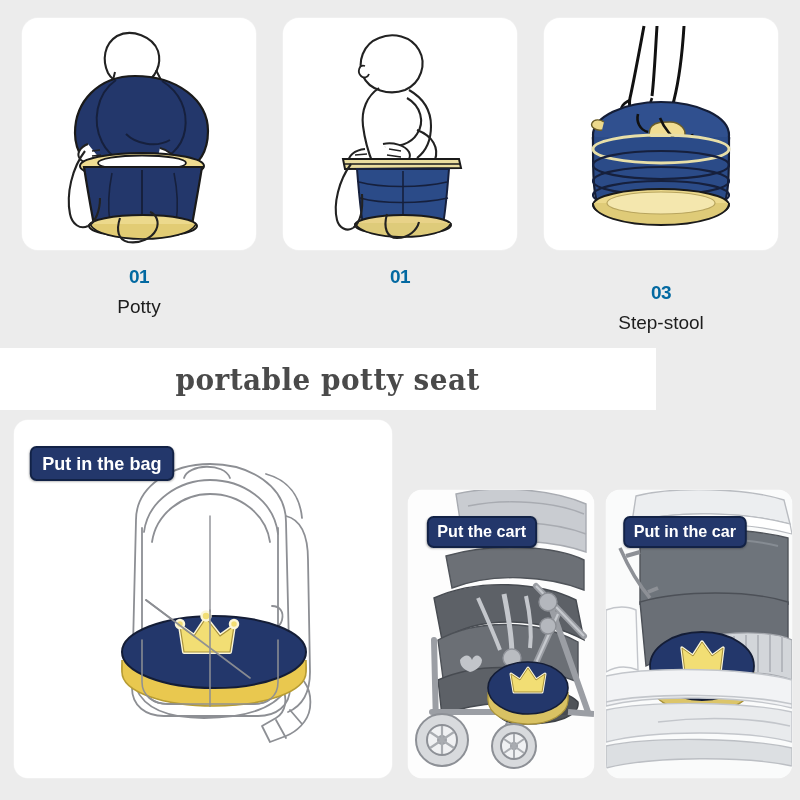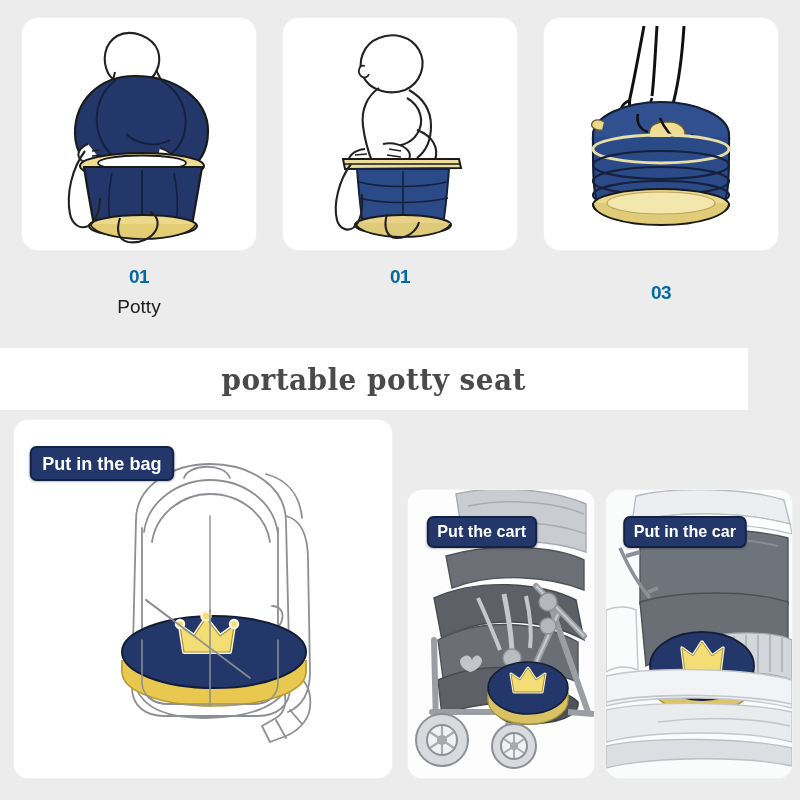--- a/index.html
+++ b/index.html
@@ -39,21 +39,21 @@
   .step-label{
     font-size:19px;color:#1d1d1d;line-height:26px;margin-top:2px;
     font-family:"Liberation Sans","DejaVu Sans",sans-serif;
   }
   #cap1{left:22px;top:262px;}
   #cap2{left:283px;top:262px;}
   #cap3{left:544px;top:278px;}
 
   
   #title-band{
-    position:absolute;left:0;top:348px;width:748px;height:62px;
+    position:absolute;left:0;top:348px;width:656px;height:62px;
     background:#ffffff;
     display:flex;align-items:center;justify-content:center;
   }
   #product-title{
     font-family:"DejaVu Serif","Liberation Serif",serif;
     font-weight:bold;
     font-size:30px;
     color:#4a4a4a;
     letter-spacing:0.5px;
     transform:scaleX(0.93);
@@ -197,20 +197,21 @@
         <ellipse cx="117" cy="163" rx="68" ry="14" fill="none" stroke="#16203d" stroke-width="2.2"></ellipse>
         <ellipse cx="117" cy="177" rx="68" ry="14" fill="none" stroke="#16203d" stroke-width="2.2"></ellipse>
 
         <ellipse cx="117" cy="187" rx="68" ry="16" fill="#ecd98c" stroke="#1a1a1a" stroke-width="2"></ellipse>
         <path d="M49 185 C49 198 80 207 117 207 C154 207 185 198 185 185" fill="#dfcb78" stroke="#1a1a1a" stroke-width="1.8"></path>
         <ellipse cx="117" cy="185" rx="54" ry="11" fill="#f4e7ae" stroke="#b8a55e" stroke-width="1.2"></ellipse>
       </svg>
     </div>
     <div class="step-caption" id="cap3">
       <div class="step-num">03</div>
+      <div class="step-label">Step-stool</div>
     </div>
   </div>
 
   <div id="title-band">
     <div id="product-title">portable potty seat</div>
   </div>
 
   <div id="bottom-section"></div>
 
   <div class="card" id="bag-card">

